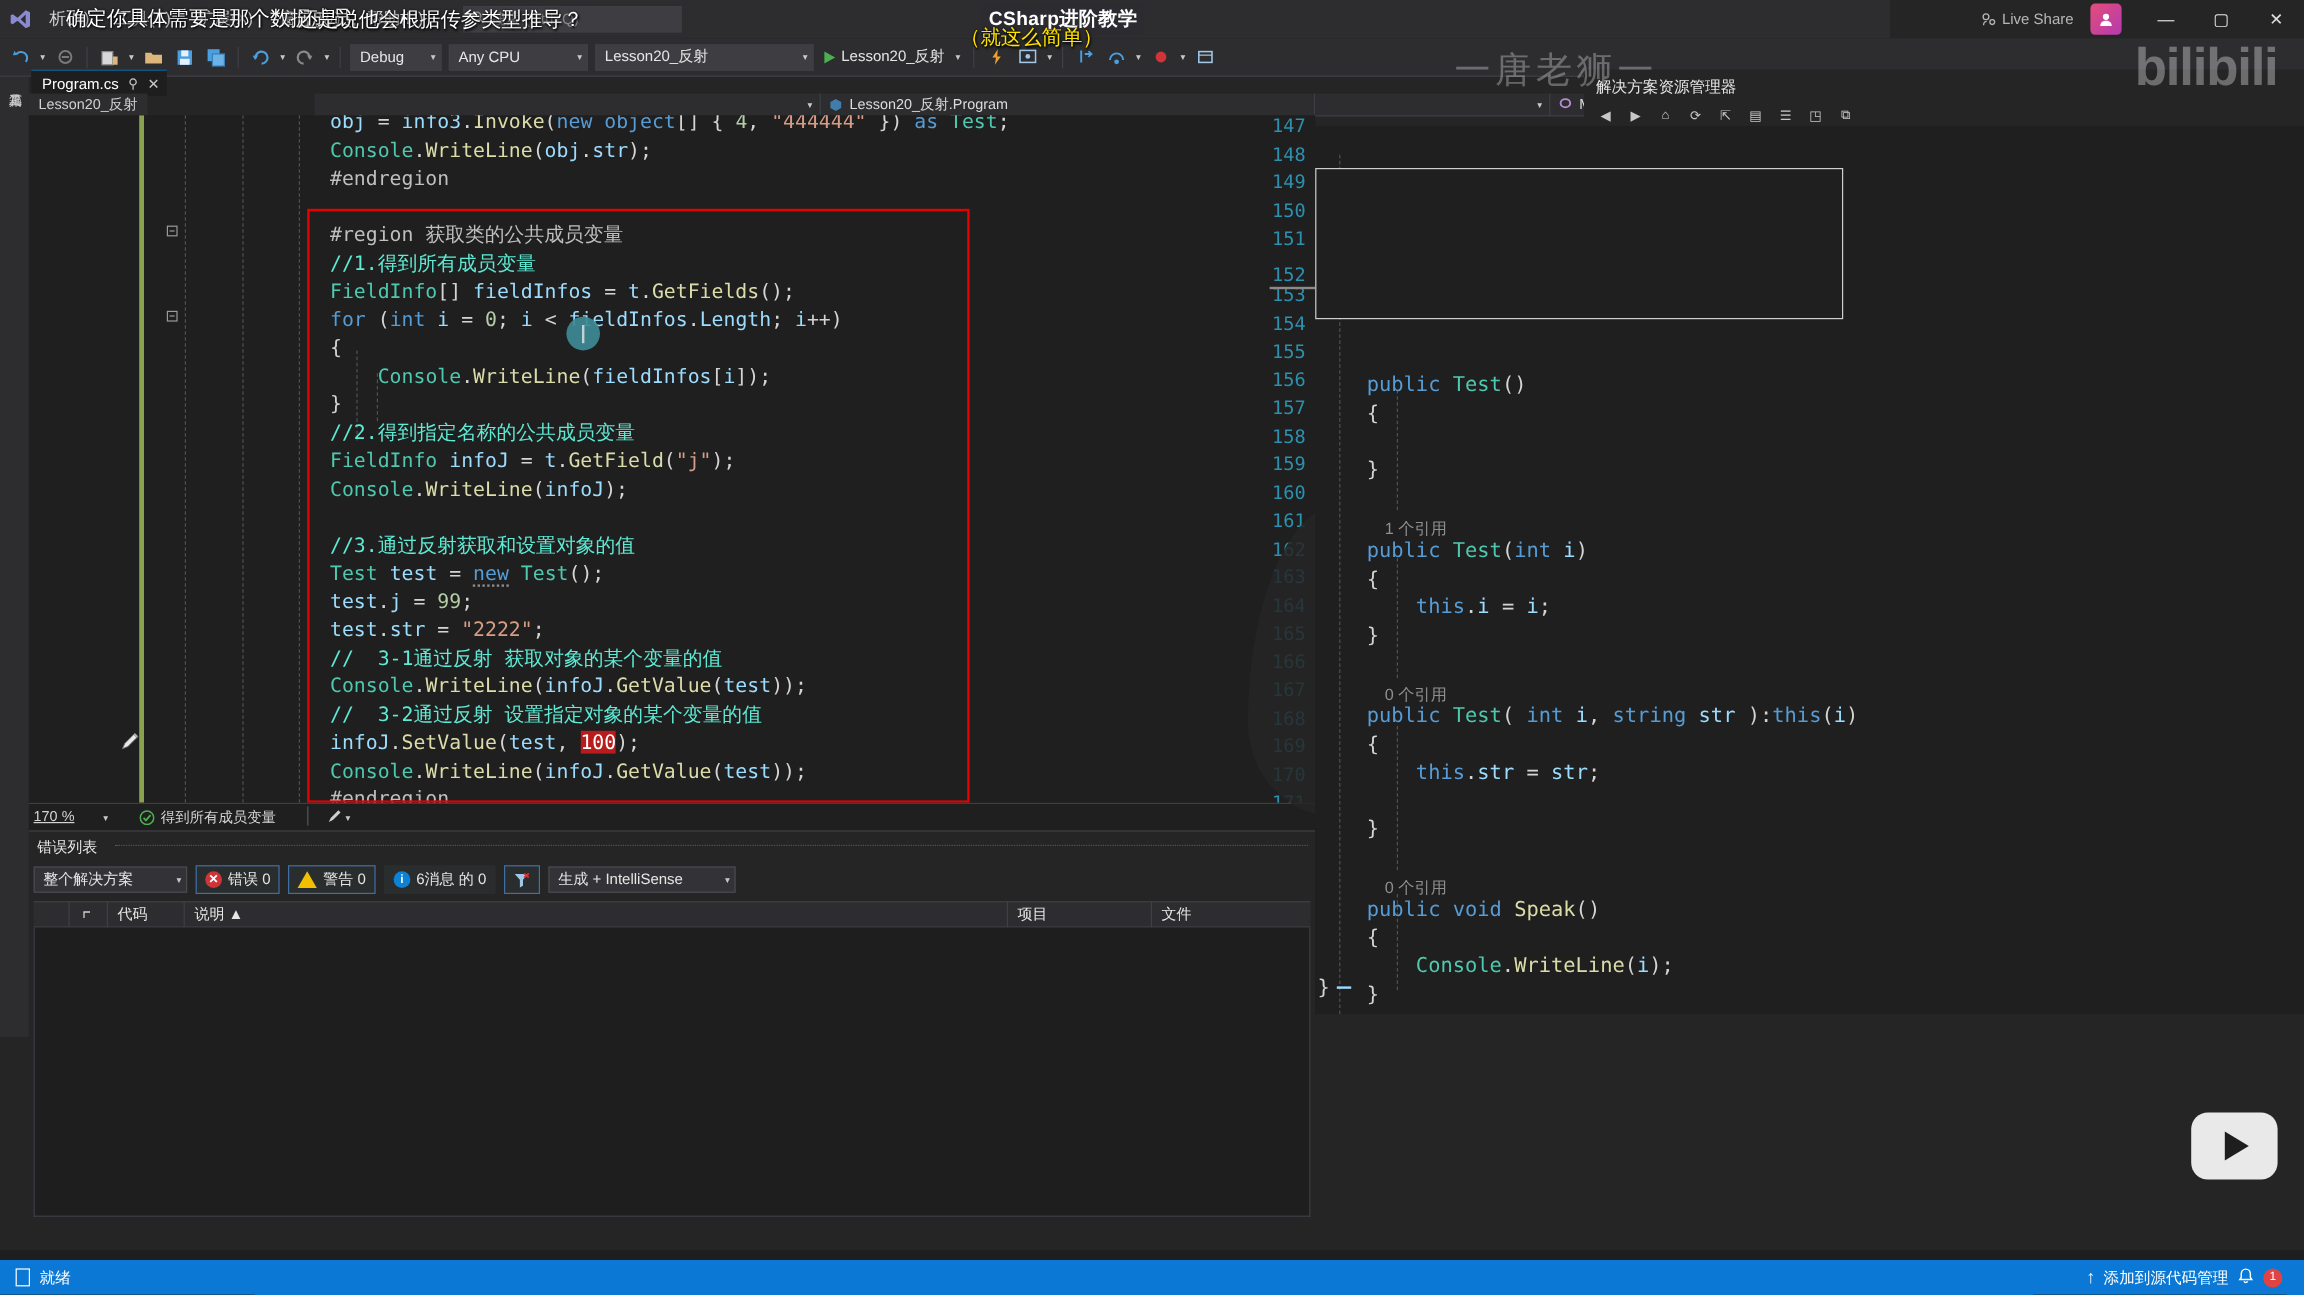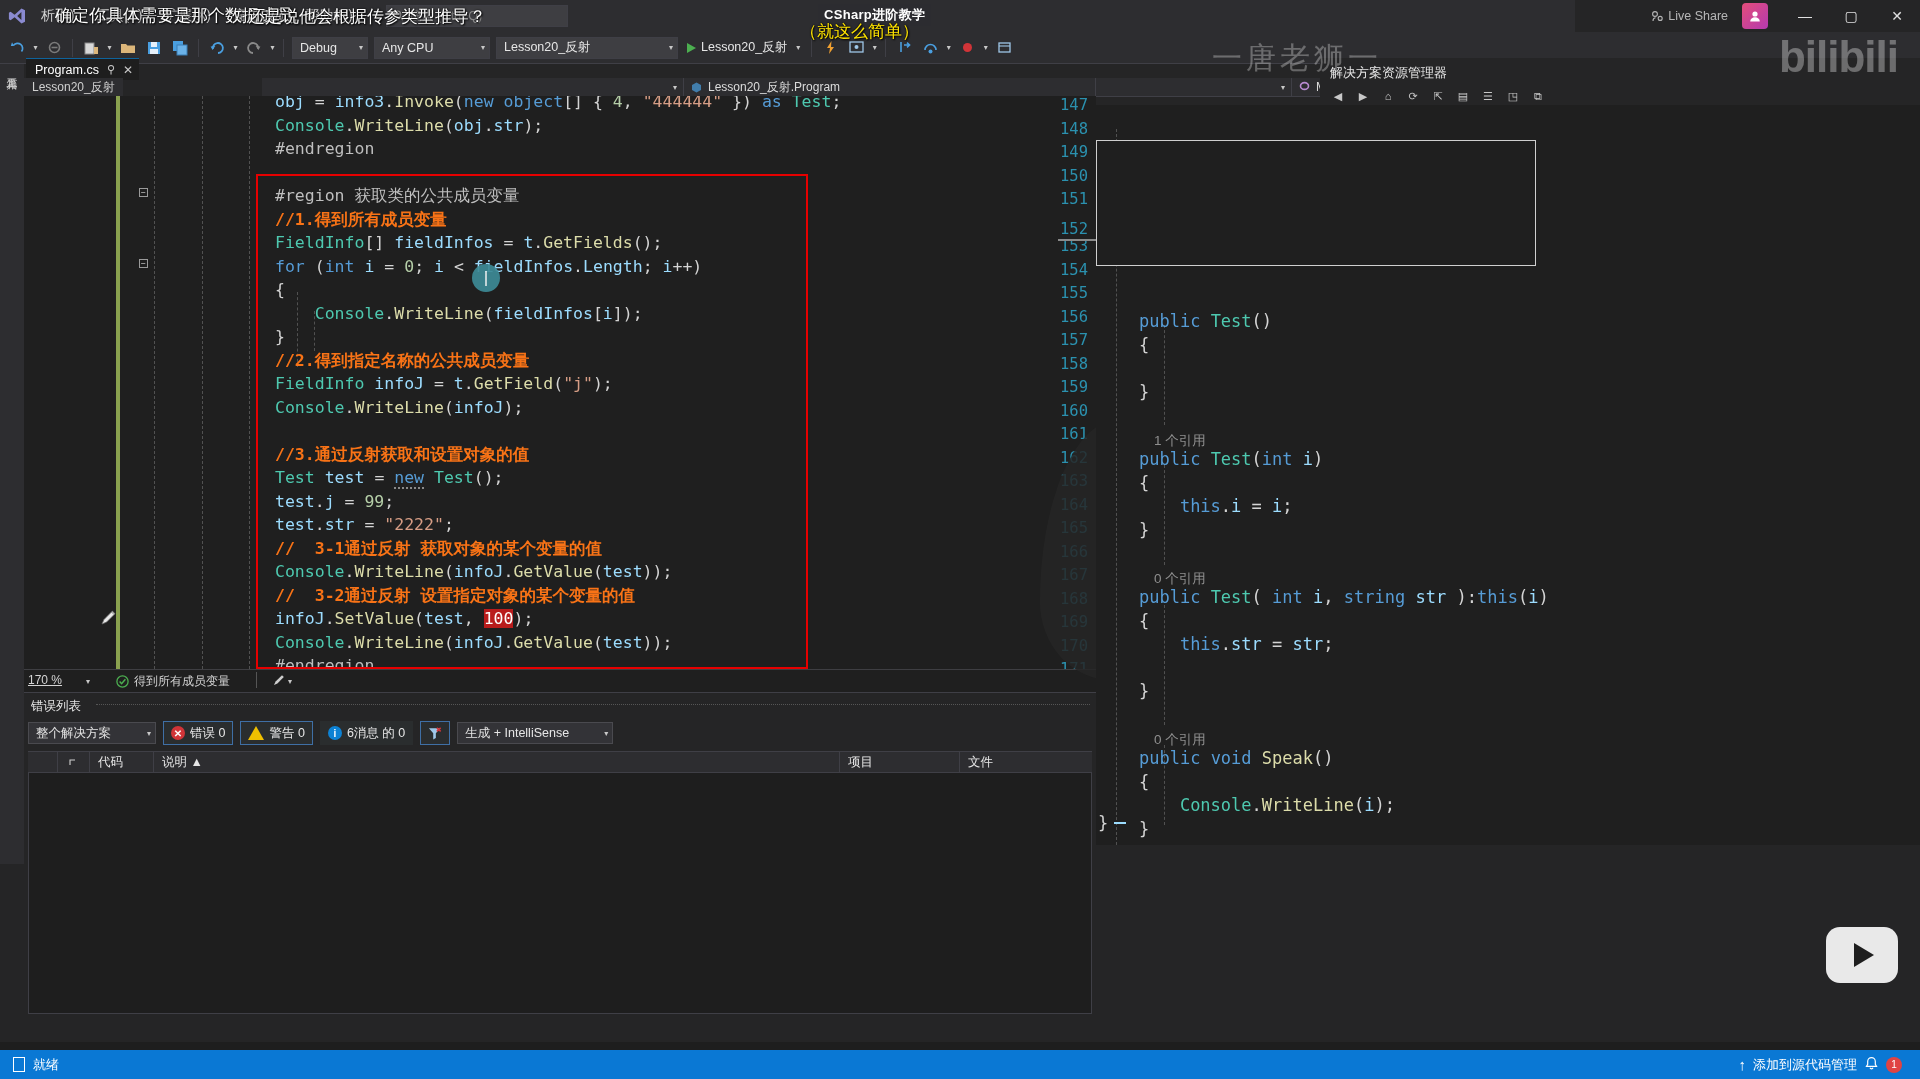--- a/index.html
+++ b/index.html
@@ -28,21 +28,21 @@
   .search-box {
     margin-left: 22px; width: 182px; height: 22px; background: #3e3e42;
     border: 1px solid #3f3f46; display: flex; align-items: center;
     padding-left: 6px;
   }
   .search-box .s-ic { margin-right: 5px; }
   .search-box .s-txt { color: #8a8a8a; font-size: 12.5px; }
 
   .win-title {
     position: absolute; left: 818px; top: 4px;
-    color: #ffffff; font-size: 13px; font-weight: bold;
+    color: #ffffff; font-size: 16px; font-weight: bold;
     background: rgba(45,45,48,0.85); padding: 2px 6px;
     letter-spacing: .3px;
   }
 
   .titlebar-right { position: absolute; right: 0; top: 0; height: 32px; display:flex; align-items:center; }
   .live-share { color:#cfcfcf; font-size:12.5px; display:flex; align-items:center; gap:4px; margin-right: 14px; opacity:.85;}
   .winbtn { width: 46px; height: 32px; display: flex; align-items: center; justify-content: center; color: #e0e0e0; font-size: 14px;}
   .user-badge{ width:26px;height:26px;border-radius:4px;background:linear-gradient(135deg,#e44d7a,#b43ab0); margin-right:14px; display:flex;align-items:center;justify-content:center;color:#fff;font-size:11px;}
 
   
@@ -114,21 +114,21 @@
     position:absolute; width:9px; height:9px; border:1px solid #9a9a9a; color:#c9c9c9;
     font-size:8px; line-height:7px; text-align:center; font-family:"DejaVu Sans Mono",monospace;
   }
   .codeline {
     position:absolute; left:0; white-space:pre; font-family:"DejaVu Sans Mono", monospace;
     font-size:16.5px; line-height:23.5px; color:#d4d4d4;
   }
   .k  { color:#569cd6; }   
   .t  { color:#4ec9b0; }   
   .s  { color:#d69d85; }   
-  .c  { color:#f97316;font-weight:bold; }   
+  .c  { color:#5eead4; }   
   .pp { color:#bfbfbf; }   
   .m  { color:#dcdcaa; }   
   .v  { color:#9cdcfe; }   
   .p  { color:#d4d4d4; }   
   .n  { color:#b5cea8; }   
   .sel{ background:#b91c1c; color:#ffffff; }
 
   .indent-guide{ position:absolute; width:1px; border-left:1px dashed #515151; }
   .redbox{
     position:absolute; border:2px solid #e60000; pointer-events:none;

